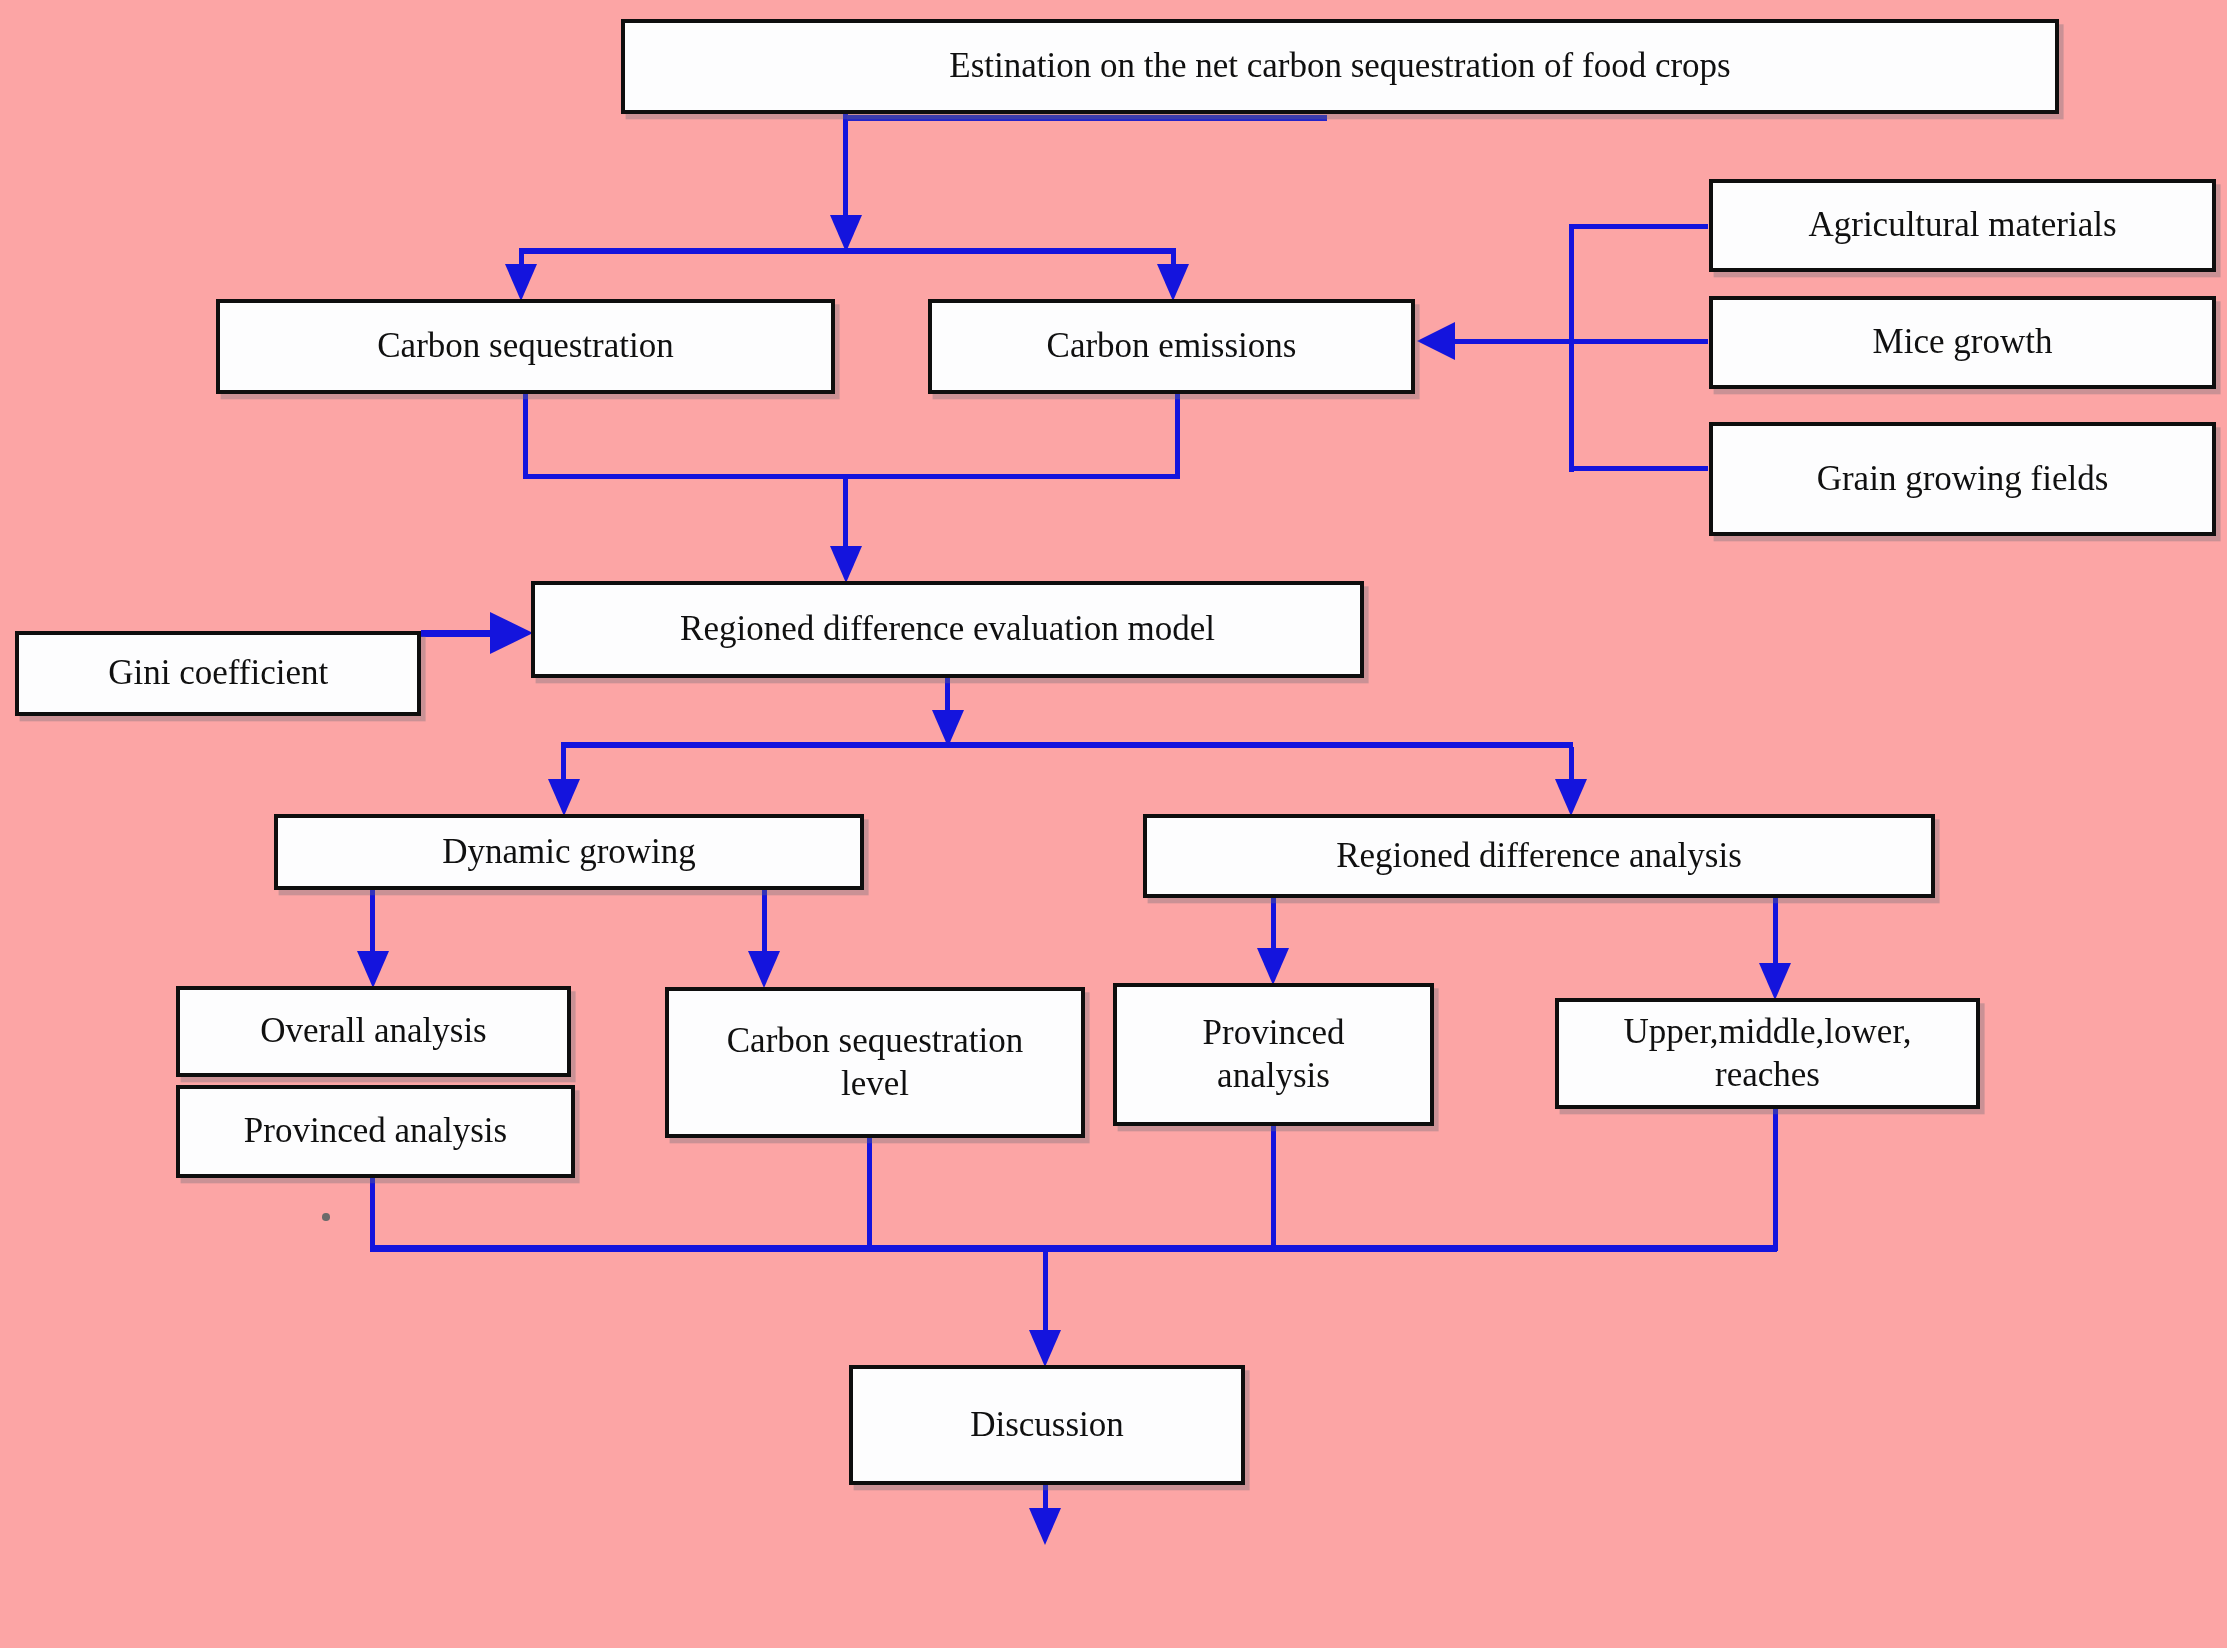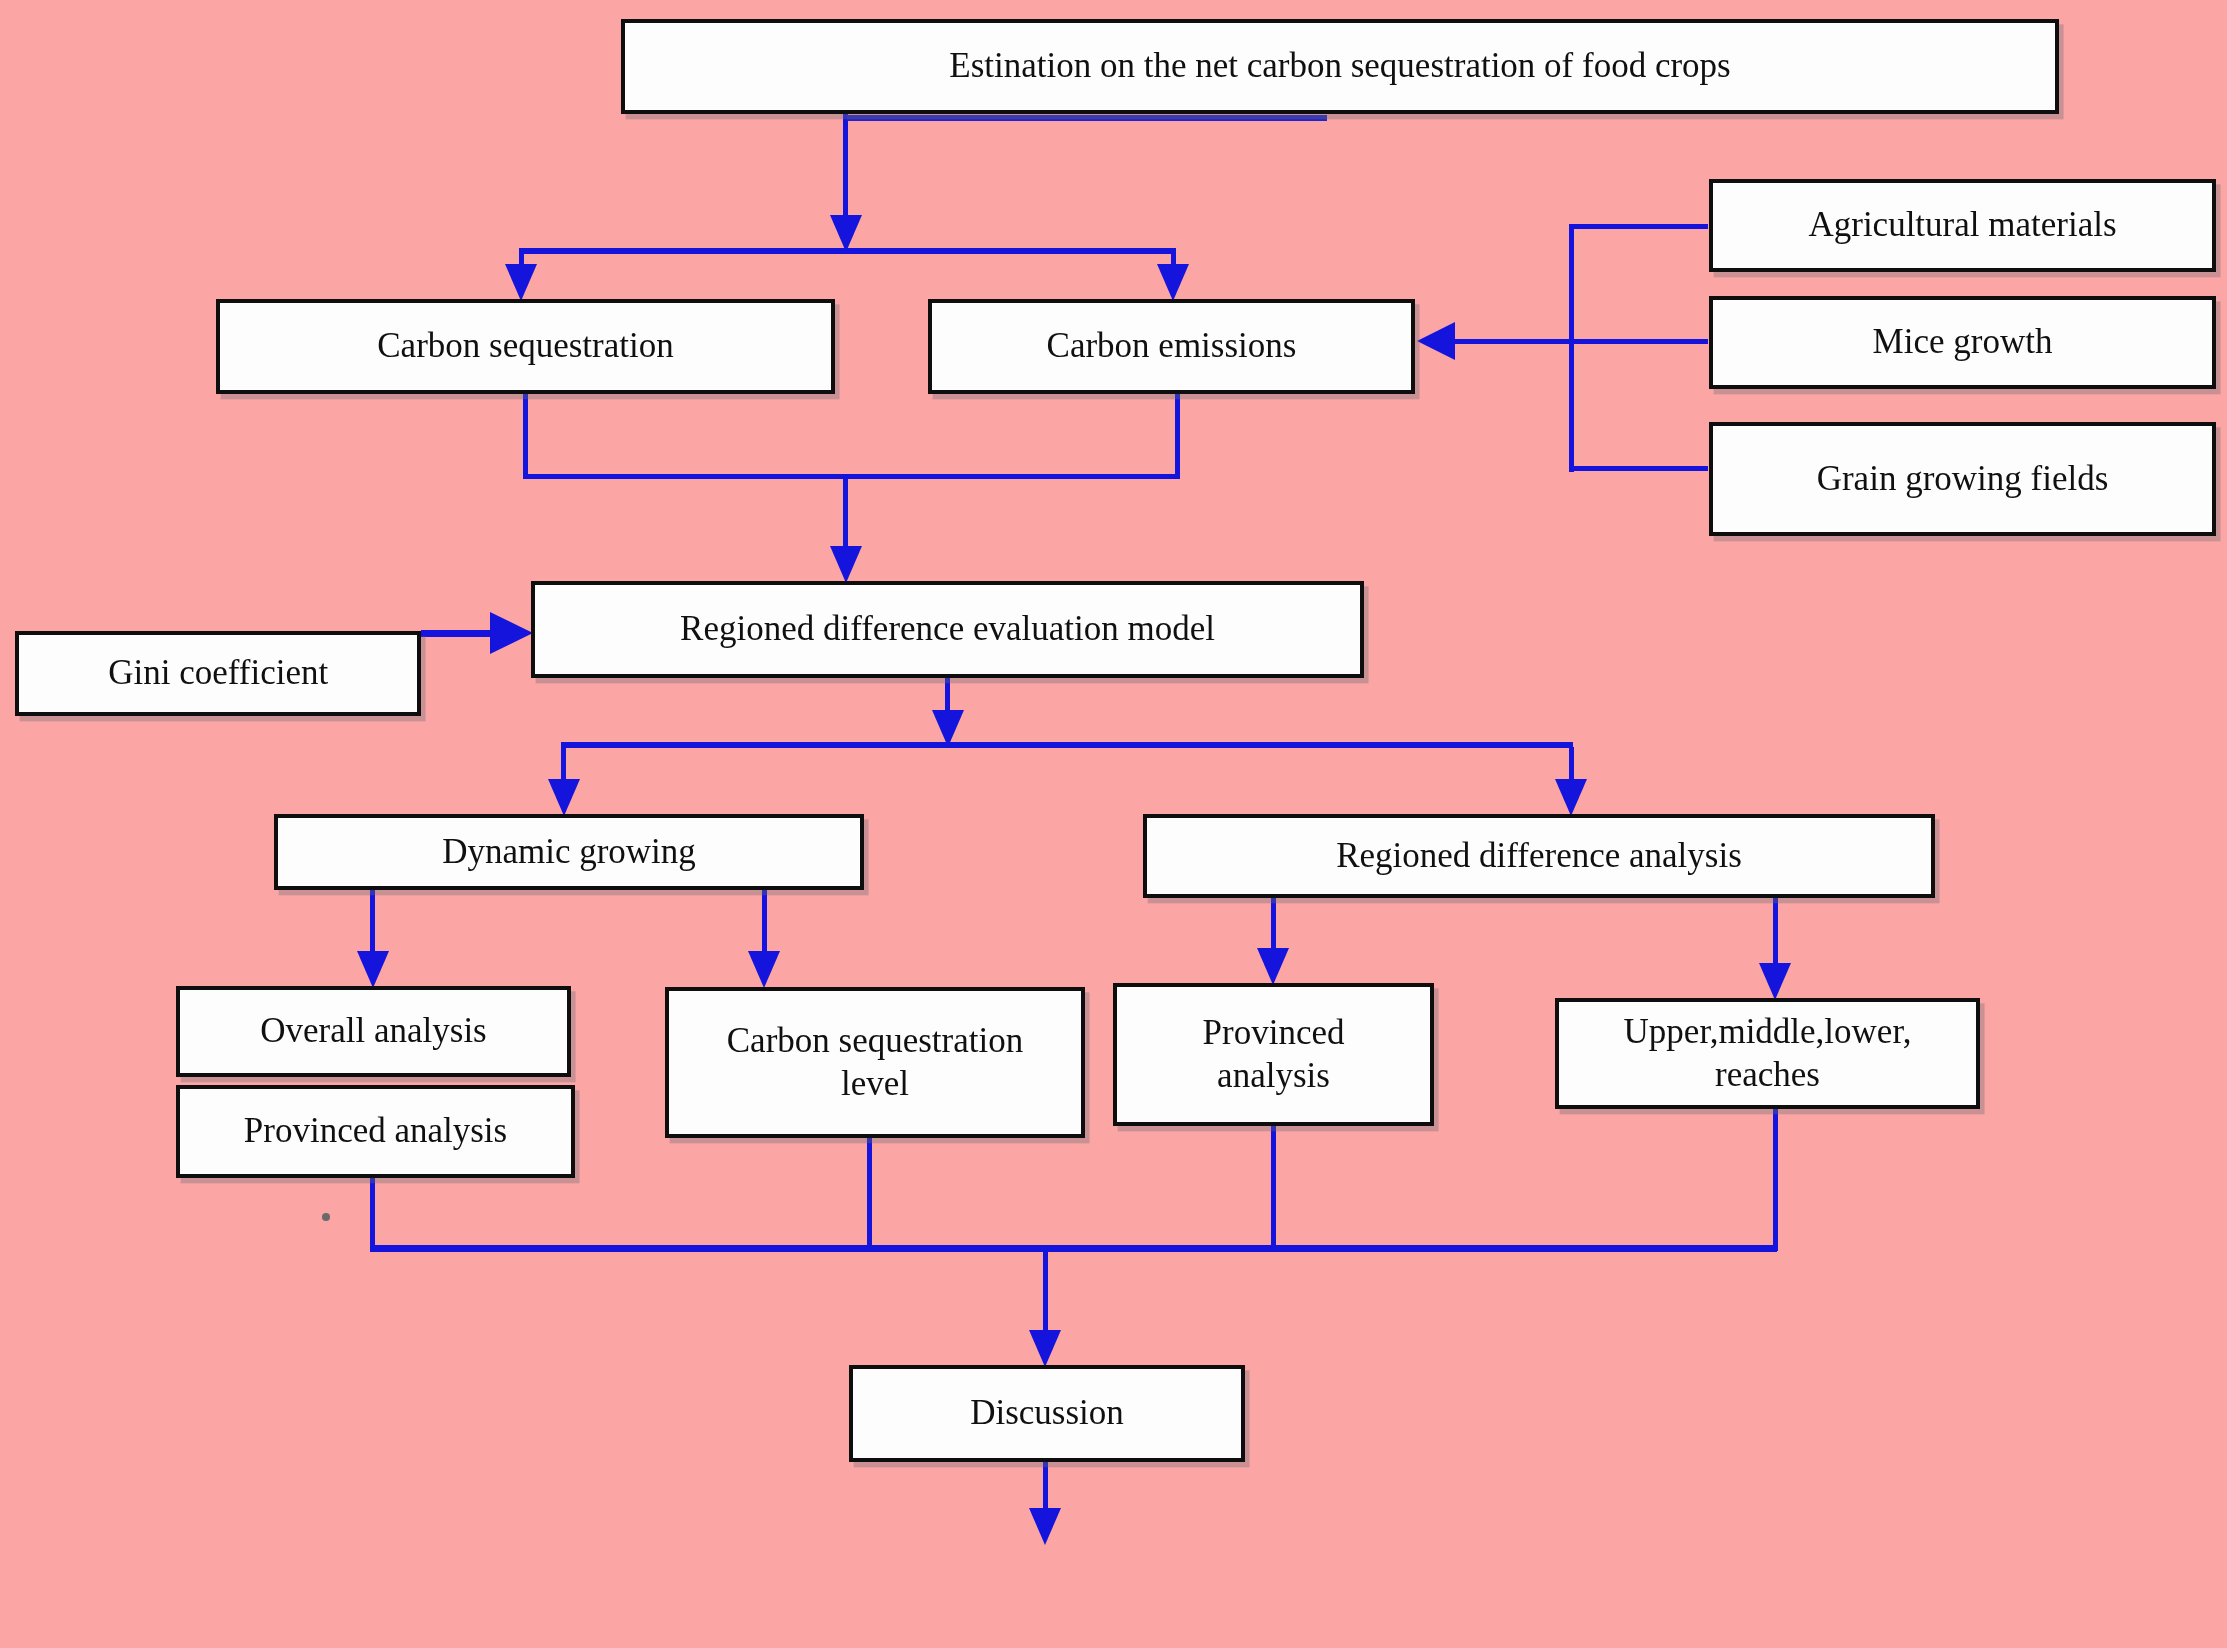--- a/index.html
+++ b/index.html
@@ -35,21 +35,21 @@
   #n-grain{left:1709px;top:411px;width:507px;height:114px;margin-top:11px;}
   #n-gini{left:15.2px;top:591px;width:406px;height:85px;margin-top:40px;}
   #n-model{left:531px;top:581px;width:833px;height:97px;}
   #n-dynamic{left:274px;top:814px;width:590px;height:76px;}
   #n-regdiff{left:1143px;top:814px;width:792px;height:84px;}
   #n-overall{left:176px;top:986px;width:395px;height:91px;}
   #n-provinced-l{left:176px;top:1085px;width:399px;height:93px;}
   #n-cslevel{left:665px;top:987px;width:420px;height:151px;}
   #n-provinced-r{left:1105px;top:983px;width:321px;height:143px;margin-left:8px;}
   #n-upper{left:1555px;top:998px;width:425px;height:111px;}
-  #n-discussion{left:849px;top:1365px;width:396px;height:97px;}
+  #n-discussion{left:849px;top:1365px;width:396px;height:120px;}
   #n-suggestions{left:453px;top:1543px;width:1365px;height:99px;}
 
   
   #l1{left:843px;top:114px;width:4.6px;height:105px;}
   #l2{left:523px;top:394px;width:4.6px;height:85px;}
   #l3{left:1175px;top:394px;width:4.6px;height:85px;}
   #l4{left:843px;top:477px;width:4.6px;height:73px;}
   #l5{left:1569px;top:224px;width:5.3px;height:248px;}
   #l6{left:945px;top:678px;width:4.6px;height:35px;}
   #l7{left:561px;top:747px;width:4.6px;height:35px;}

